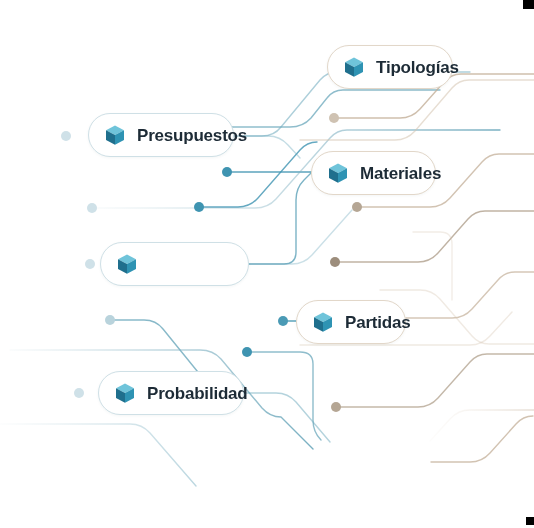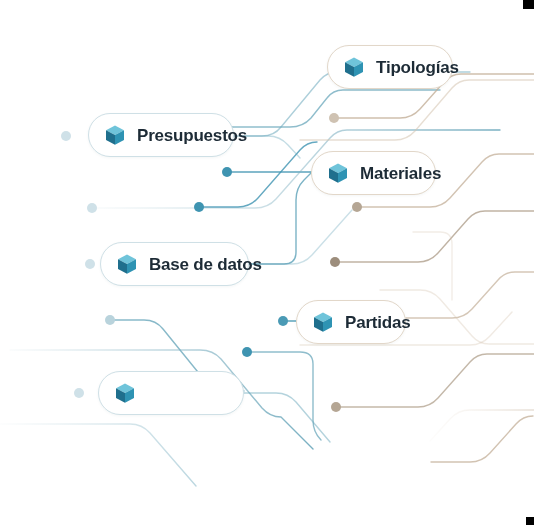--- a/index.html
+++ b/index.html
@@ -190,37 +190,37 @@
     </svg>
     <span class="pill-label">Materiales</span>
   </div>
 
   <div class="pill" id="pill-base-de-datos" style="left:100px; top:242px; width:149px;">
     <svg class="pill-icon" viewBox="0 0 24 24">
       <polygon points="12,2.5 21,7.2 12,12 3,7.2" fill="#6fc4da"></polygon>
       <polygon points="3,7.2 12,12 12,21.8 3,17" fill="#1f6f8d"></polygon>
       <polygon points="21,7.2 12,12 12,21.8 21,17" fill="#2e93b3"></polygon>
     </svg>
-    <span class="pill-label">Base de datos</span>
   </div>
 
   <div class="pill warm" id="pill-clientes" style="left:296px; top:300px; width:110px;">
     <svg class="pill-icon" viewBox="0 0 24 24">
       <polygon points="12,2.5 21,7.2 12,12 3,7.2" fill="#6fc4da"></polygon>
       <polygon points="3,7.2 12,12 12,21.8 3,17" fill="#1f6f8d"></polygon>
       <polygon points="21,7.2 12,12 12,21.8 21,17" fill="#2e93b3"></polygon>
     </svg>
     <span class="pill-label">Partidas</span>
   </div>
 
   <div class="pill" id="pill-probabilidad" style="left:98px; top:371px; width:146px;">
     <svg class="pill-icon" viewBox="0 0 24 24">
       <polygon points="12,2.5 21,7.2 12,12 3,7.2" fill="#6fc4da"></polygon>
       <polygon points="3,7.2 12,12 12,21.8 3,17" fill="#1f6f8d"></polygon>
       <polygon points="21,7.2 12,12 12,21.8 21,17" fill="#2e93b3"></polygon>
     </svg>
+    <span class="pill-label">Probabilidad</span>
   </div>
 
 
   <div class="corner-mark" id="corner-tr"></div>
   <div class="corner-mark" id="corner-br"></div>
 
 </div>
 
 </body></html>

